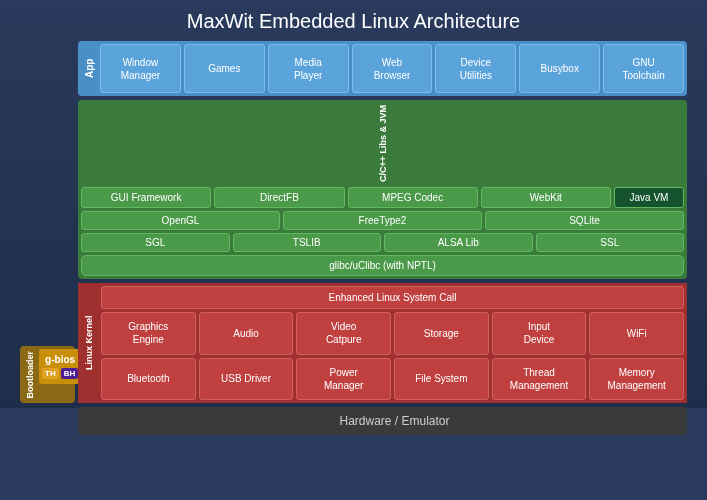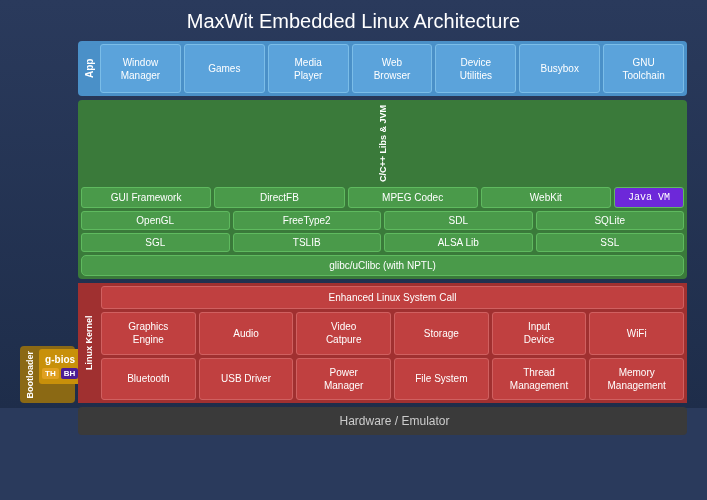--- a/index.html
+++ b/index.html
@@ -102,33 +102,32 @@
       display: flex;
       align-items: center;
       justify-content: center;
       text-align: center;
       padding: 3px 6px;
       flex: 1;
       font-size: 10px;
       color: #fff;
     }
     .java-vm-cell {
-      background: #6d28d9;
+      background: #14532d;
       border: 1px solid #5fba5f;
       border-radius: 3px;
       display: flex;
       align-items: center;
       justify-content: center;
       text-align: center;
       padding: 4px 8px;
       font-size: 10px;
       color: #fff;
       width: 70px;
       min-width: 70px;
-      font-family: Liberation Mono, monospace;
     }
     .glibc-row {
       background: #4a9a4a;
       border: 1px solid #5fba5f;
       border-radius: 5px;
       display: flex;
       align-items: center;
       justify-content: center;
       font-size: 10px;
       color: #fff;
@@ -307,21 +306,20 @@
               <div class="lib-cell">GUI Framework</div>
               <div class="lib-cell">DirectFB</div>
               <div class="lib-cell">MPEG Codec</div>
               <div class="lib-cell">WebKit</div>
             </div>
             <div class="java-vm-cell" style="grid-row:1/4;">Java VM</div>
           </div>
           <div class="libs-row">
             <div class="lib-cell">OpenGL</div>
             <div class="lib-cell">FreeType2</div>
-            <div class="lib-cell">SDL</div>
             <div class="lib-cell">SQLite</div>
           </div>
           <div class="libs-row">
             <div class="lib-cell">SGL</div>
             <div class="lib-cell">TSLIB</div>
             <div class="lib-cell">ALSA Lib</div>
             <div class="lib-cell">SSL</div>
           </div>
           <div class="glibc-row">glibc/uClibc (with NPTL)</div>
         </div>

